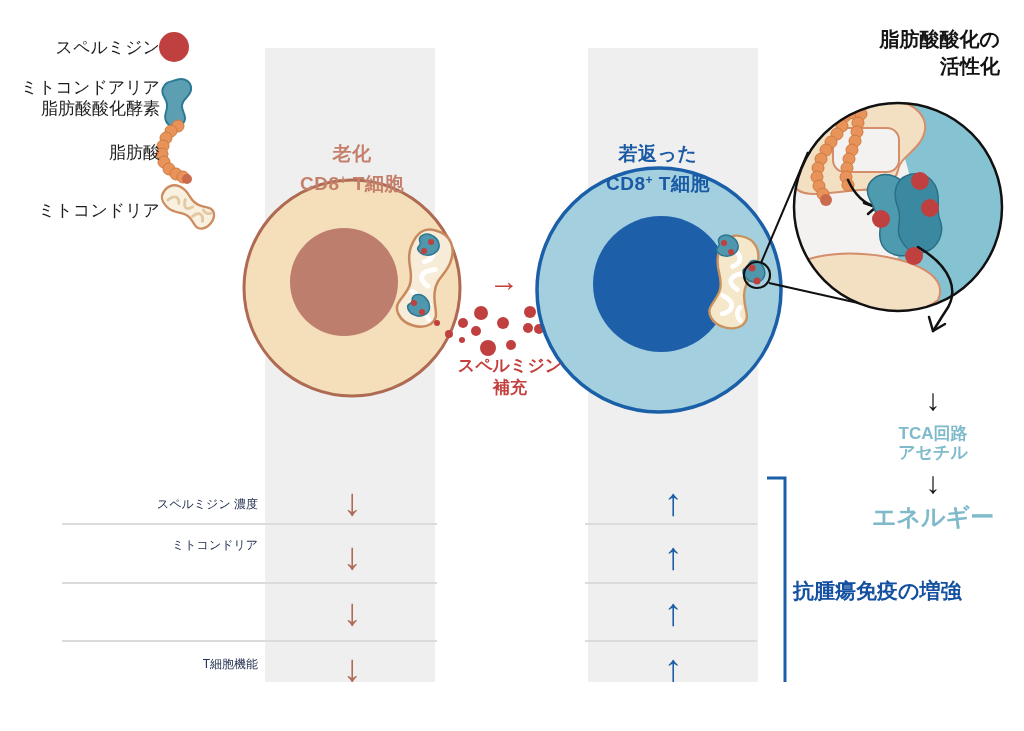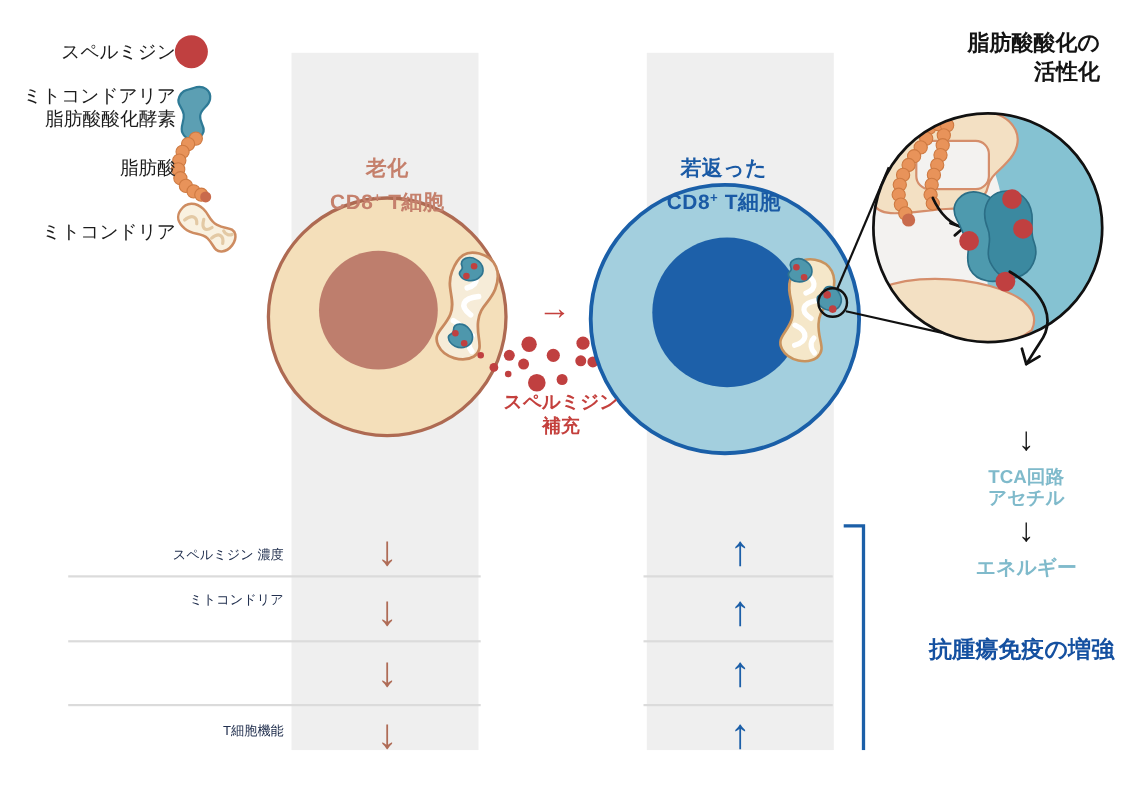--- a/index.html
+++ b/index.html
@@ -24,21 +24,21 @@
     color:#141414;font-weight:bold;font-size:20px;line-height:27px;}
   .flow{position:absolute;left:862px;width:142px;text-align:center;}
   .flow-teal{color:#7FBACB;font-weight:bold;font-size:17px;line-height:19px;}
   .flow-arrow{color:#161616;font-size:30px;line-height:30px;}
   .row-label{position:absolute;left:28px;width:230px;text-align:right;
     color:#22304F;font-size:12px;line-height:22px;font-weight:500;}
   .row-arrow{position:absolute;width:170px;text-align:center;font-size:38px;line-height:40px;font-weight:400;}
   .arrow-down{color:#AF6C57;}
   .arrow-up{color:#1C5FA8;}
   .conclusion{position:absolute;left:793px;top:578px;width:220px;
-    color:#1450A0;font-weight:bold;font-size:21px;line-height:26px;text-align:right;}
+    color:#1450A0;font-weight:bold;font-size:21px;line-height:26px;}
 </style>
 </head>
 <body>
 
 <div class="stage">
 
   <div class="col" style="left:265px;"></div>
   <div class="col" style="left:588px;"></div>
 
   <div class="divider" style="left:62px;top:523px;width:375px;"></div>
@@ -232,21 +232,21 @@
     <div>脂肪酸酸化の</div>
     <div>活性化</div>
   </div>
 
   <div class="flow flow-arrow" style="top:385px;">↓</div>
   <div class="flow flow-teal" style="top:424px;">
     <div>TCA回路</div>
     <div>アセチル</div>
   </div>
   <div class="flow flow-arrow" style="top:468px;">↓</div>
-  <div class="flow flow-teal" style="top:507px;font-size:18px;font-family:Liberation Serif, serif;">エネルギー</div>
+  <div class="flow flow-teal" style="top:507px;font-size:24px;">エネルギー</div>
 
   <div class="row-label" style="top:493px;">スペルミジン 濃度</div>
   <div class="row-label" style="top:534px;">ミトコンドリア</div>
   <div class="row-label" style="top:653px;">T細胞機能</div>
 
   <div class="row-arrow arrow-down" style="left:267px;top:482px;">↓</div>
   <div class="row-arrow arrow-down" style="left:267px;top:536px;">↓</div>
   <div class="row-arrow arrow-down" style="left:267px;top:592px;">↓</div>
   <div class="row-arrow arrow-down" style="left:267px;top:648px;">↓</div>
 

